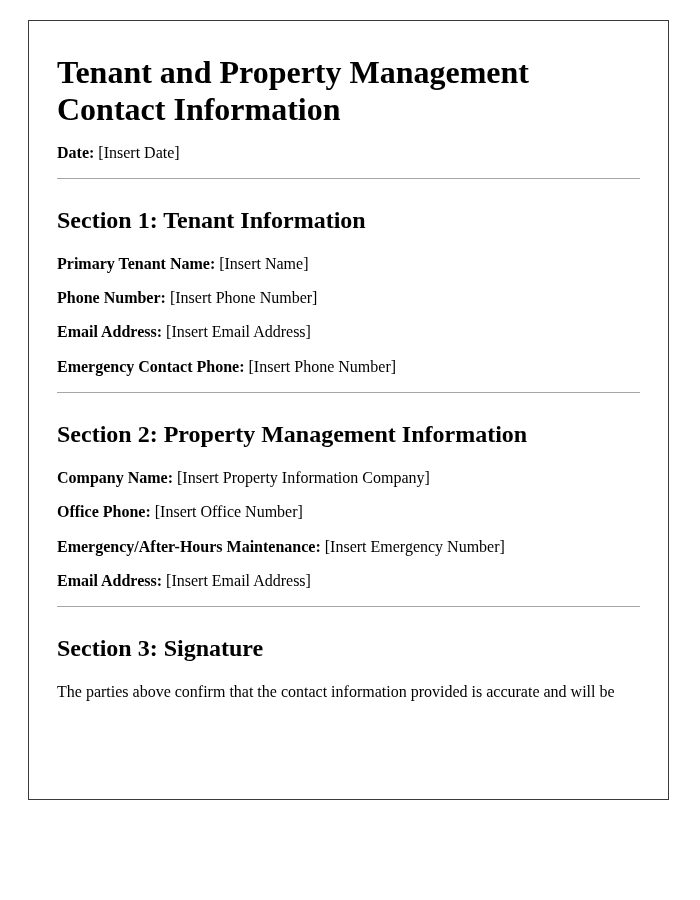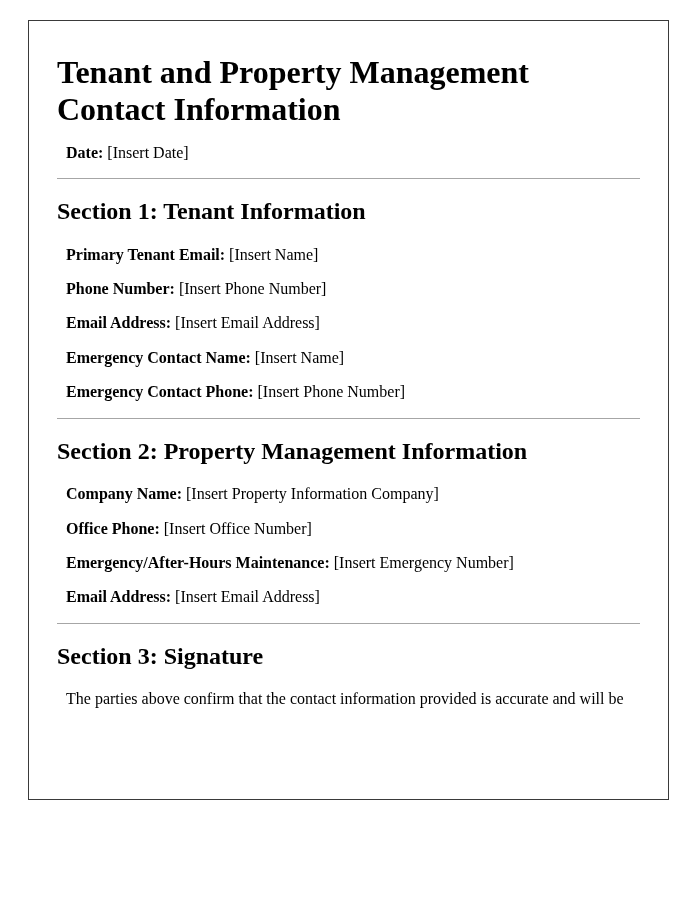--- a/index.html
+++ b/index.html
@@ -27,26 +27,26 @@
   h1 {
     font-size: 32px;
     line-height: 1.15;
     font-weight: bold;
     margin: 21px 0 16px 0;
   }
   h2 {
     font-size: 24px;
     line-height: 1.15;
     font-weight: bold;
-    margin: 19px 0 20px 0;
+    margin: 28px 0 20px 0;
   }
   p.field, p.statement {
     font-size: 16px;
     line-height: 1.15;
-    margin: 16px 9px;
+    margin: 16px 0;
   }
   p.field strong { font-weight: bold; }
   hr {
     border: none;
     border-top: 1px solid #a6a6a6;
     height: 0;
     margin: 16px 0;
   }
 </style>
 </head>
@@ -59,34 +59,30 @@
   <p class="field">
     <strong>Date:</strong>
     <span>[Insert Date]</span>
   </p>
 
   <hr>
 
   <h2>Section 1: Tenant Information</h2>
 
   <p class="field">
-    <strong>Primary Tenant Email:</strong>
+    <strong>Primary Tenant Name:</strong>
     <span>[Insert Name]</span>
   </p>
   <p class="field">
     <strong>Phone Number:</strong>
     <span>[Insert Phone Number]</span>
   </p>
   <p class="field">
     <strong>Email Address:</strong>
     <span>[Insert Email Address]</span>
-  </p>
-  <p class="field">
-    <strong>Emergency Contact Name:</strong>
-    <span>[Insert Name]</span>
   </p>
   <p class="field">
     <strong>Emergency Contact Phone:</strong>
     <span>[Insert Phone Number]</span>
   </p>
 
   <hr>
 
   <h2>Section 2: Property Management Information</h2>
 

